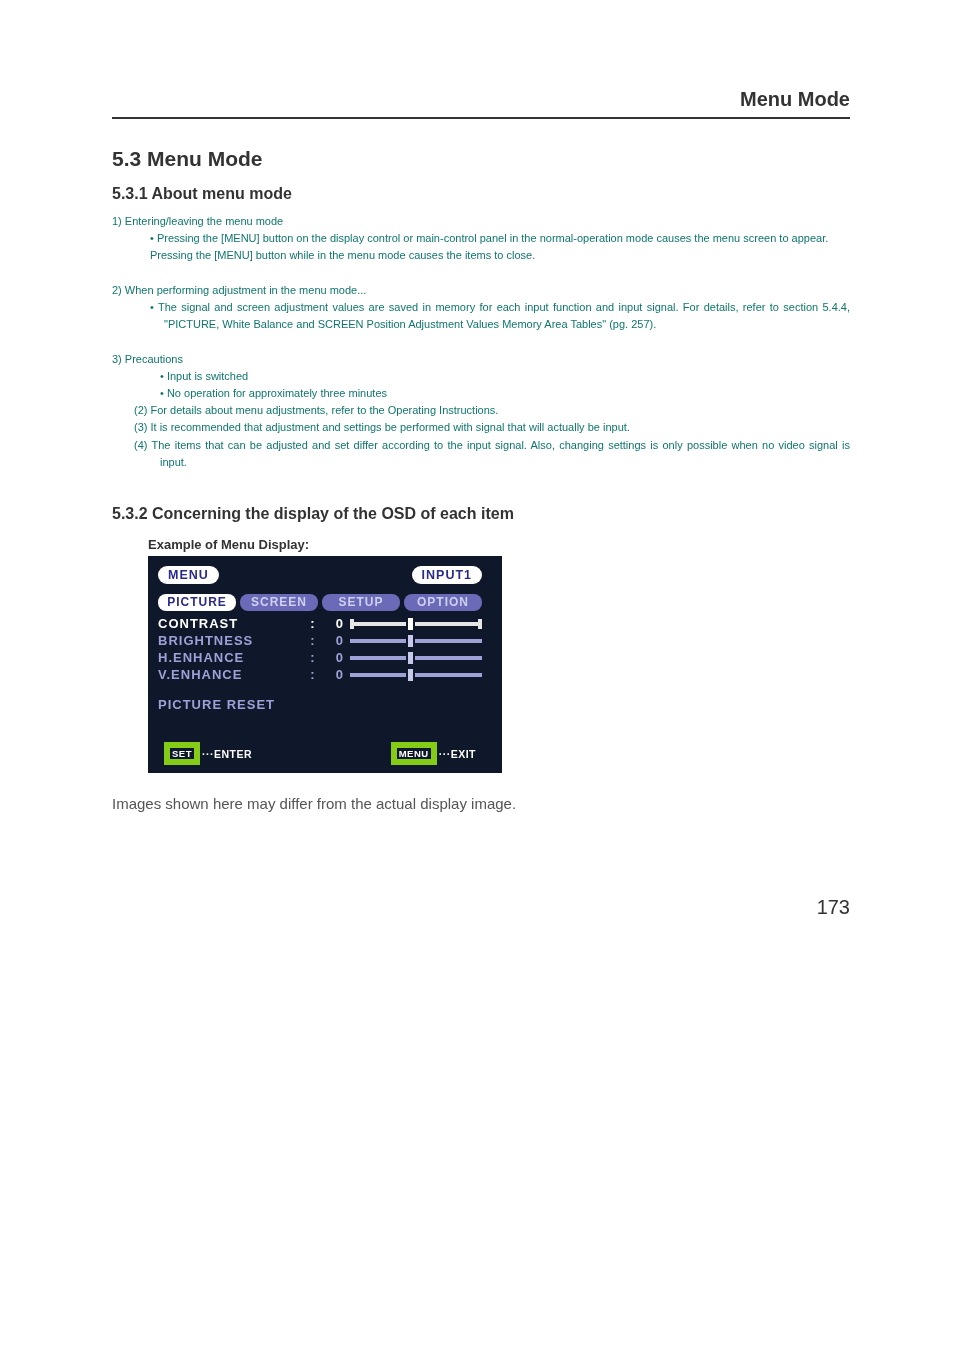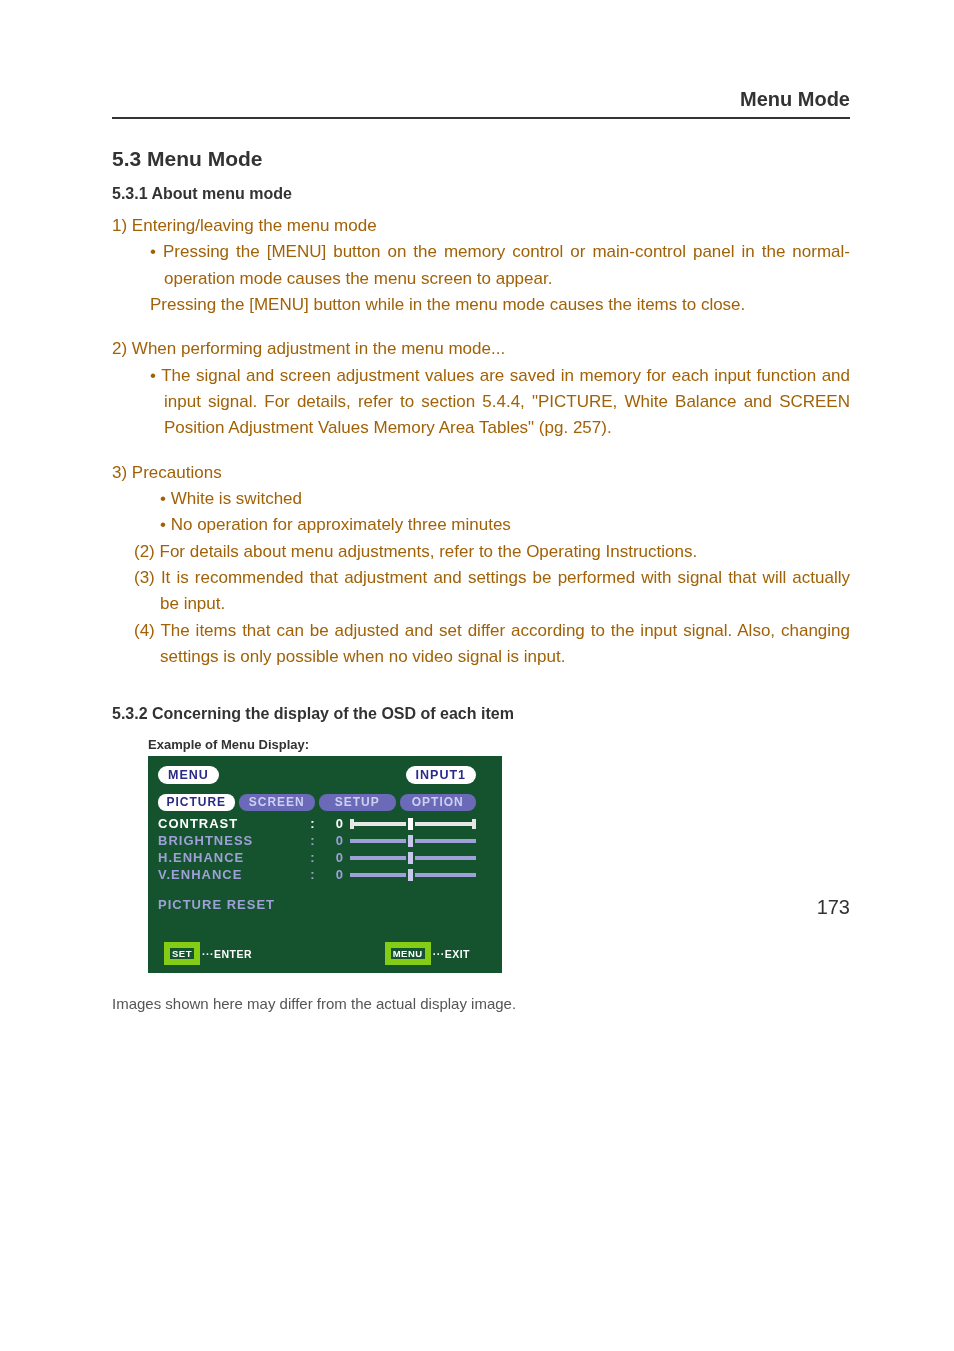--- a/index.html
+++ b/index.html
@@ -35,45 +35,45 @@
     font-size: 21px;
     font-weight: bold;
     margin: 0 0 14px 0;
   }
   h3.subsection {
     font-size: 16px;
     font-weight: bold;
     margin: 0 0 10px 0;
   }
   .body {
-    font-size: 17px;
+    font-size: 11px;
     line-height: 1.55;
-    color: #a16207;
+    color: #0f766e;
   }
   .num-item { margin-bottom: 18px; }
   .num-line {}
   .bullet-block { padding-left: 38px; }
   .bullet-line { text-indent: -14px; padding-left: 14px; }
   .cont-line { padding-left: 0; }
   .paren-block { padding-left: 22px; }
   .paren-line { text-indent: -26px; padding-left: 26px; text-align: justify; }
   .sub-bullets { padding-left: 26px; }
   .sub-bullets .bullet-line { text-indent: -14px; padding-left: 14px; }
 
   .osd-caption {
     font-size: 13px;
     font-weight: bold;
     margin: 14px 0 4px 36px;
   }
   
   .osd {
     width: 354px;
     margin-left: 36px;
-    background: #14532d;
-    padding: 10px 26px 8px 10px;
+    background: #0f172a;
+    padding: 10px 20px 8px 10px;
     box-sizing: border-box;
     font-family: Arial, Helvetica, sans-serif;
   }
   .osd-row1 {
     display: flex;
     justify-content: space-between;
     margin-bottom: 10px;
   }
   .pill {
     background: #fff;
@@ -191,37 +191,37 @@
 
   <h2 class="section">5.3 Menu Mode</h2>
 
   <h3 class="subsection">5.3.1 About menu mode</h3>
 
   <div class="body">
 
     <div class="num-item">
       <div class="num-line"><span>1)</span>&nbsp;<span>Entering/leaving the menu mode</span></div>
       <div class="bullet-block">
-        <div class="bullet-line" style="text-align:justify">• Pressing the [MENU] button on the memory control or main-control panel in the normal-operation mode causes the menu screen to appear.</div>
+        <div class="bullet-line" style="text-align:justify">• Pressing the [MENU] button on the display control or main-control panel in the normal-operation mode causes the menu screen to appear.</div>
         <div class="cont-line">Pressing the [MENU] button while in the menu mode causes the items to close.</div>
       </div>
     </div>
 
     <div class="num-item">
       <div class="num-line"><span>2)</span>&nbsp;<span>When performing adjustment in the menu mode...</span></div>
       <div class="bullet-block">
         <div class="bullet-line" style="text-align:justify">• The signal and screen adjustment values are saved in memory for each input function and input signal. For details, refer to section 5.4.4, "PICTURE, White Balance and SCREEN Position Adjustment Values Memory Area Tables" (pg. 257).</div>
       </div>
     </div>
 
     <div class="num-item">
       <div class="num-line"><span>3)</span>&nbsp;<span>Precautions</span></div>
       <div class="paren-block">
         <div class="sub-bullets">
-          <div class="bullet-line">• White is switched</div>
+          <div class="bullet-line">• Input is switched</div>
           <div class="bullet-line">• No operation for approximately three minutes</div>
         </div>
         <div class="paren-line">(2) For details about menu adjustments, refer to the Operating Instructions.</div>
         <div class="paren-line">(3) It is recommended that adjustment and settings be performed with signal that will actually be input.</div>
         <div class="paren-line">(4) The items that can be adjusted and set differ according to the input signal. Also, changing settings is only possible when no video signal is input.</div>
       </div>
     </div>
 
   </div>
 

